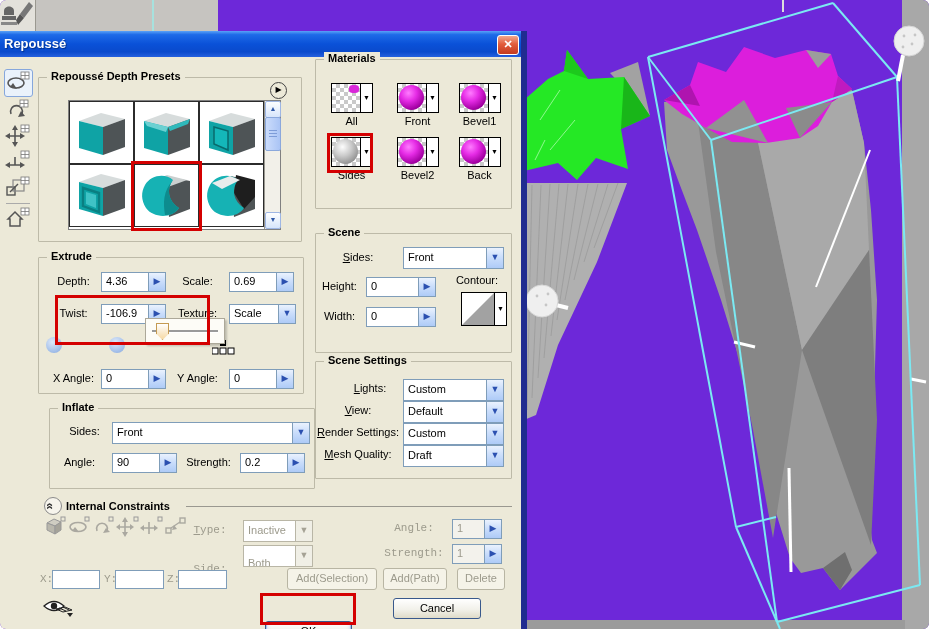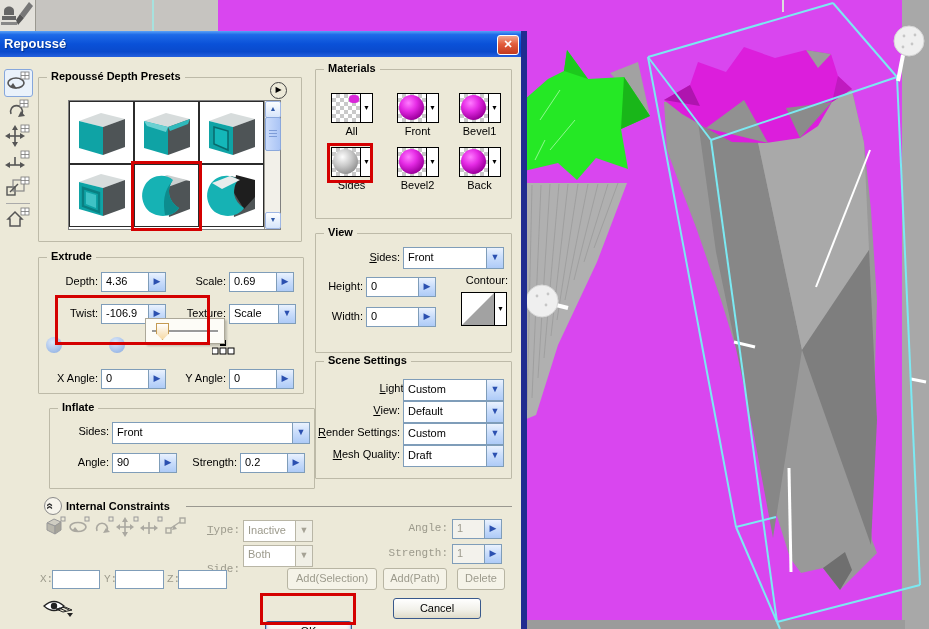--- a/index.html
+++ b/index.html
@@ -1,17 +1,17 @@
 <!DOCTYPE html>
 <html><head>
 <meta charset="utf-8">
 <style>
   html,body{margin:0;padding:0;background:#fff;}
-  #app{position:relative;width:929px;height:629px;overflow:hidden;background:#d946ef;
-       font-family:"Liberation Sans",sans-serif;font-size:11px;color:#000;}
+  #app{position:relative;width:929px;height:629px;overflow:hidden;background:#6d28d9;
+       font-family:"Liberation Sans",sans-serif;font-size:11px;color:#000;border-radius:6px;}
   .abs{position:absolute;}
   
   .ps-toolbar{left:0;top:0;width:35px;height:31px;background:#E3E1DB;border-right:1px solid #9a9890;}
   .strip-gray{left:36px;top:0;width:182px;height:31px;background:#C6C4C0;}
   .cyan-line{left:152px;top:0;width:2px;height:31px;background:#A7E2DE;}
   .strip-right{left:902px;top:0;width:27px;height:629px;background:#A8A8A8;}
   .strip-bottom{left:524px;top:620px;width:381px;height:9px;background:#9B9B9B;}
   
   #dialog{left:0;top:31px;width:521px;height:598px;background:#ECE9D8;
           border-right:6px solid #202C90;}
@@ -20,21 +20,21 @@
   .titlebar-text{left:4px;top:5px;color:#fff;font-size:13px;font-weight:bold;
      text-shadow:1px 1px 1px #00318C;}
   .close-btn{left:497px;top:4px;width:20px;height:18px;border:1px solid #fff;border-radius:3px;
      background:linear-gradient(180deg,#F1A78E,#E25D3D 45%,#C33A1F);color:#fff;font-weight:bold;
      font-size:11px;text-align:center;line-height:17px;}
   
   .group{border:1px solid #BDBAA8;border-radius:1px;}
   .gtitle{position:absolute;top:-8px;left:8px;background:#ECE9D8;padding:0 4px;
           font-weight:bold;font-size:11px;white-space:nowrap;}
   .lbl{position:absolute;font-size:11px;white-space:nowrap;}
-  .r{text-align:right;}
+  .r{text-align:center;}
   .mnem::first-letter{text-decoration:underline;}
   .dis{color:#9C9A8C;font-family:Liberation Mono, monospace;}
   
   .spin,.combo{position:absolute;height:18px;background:#fff;border:1px solid #7F9DB9;display:flex;}
   .fval{flex:1;font-size:11px;padding:2px 0 0 4px;overflow:hidden;white-space:nowrap;}
   .fbtn{width:16px;background:linear-gradient(180deg,#EAF2FE,#CBDEFB 45%,#AECBF7);
         border-left:1px solid #7F9DB9;text-align:center;color:#2B50B0;}
   .fbtn .a{display:block;font-size:9px;line-height:16px;}
   .combo.big{height:20px;}
   .dis-combo{border-color:#B9B6A6;}
@@ -320,21 +320,21 @@
         <div class="sthumb">
           <div class="grip" style="top:12px"></div>
               <div class="grip" style="top:15px"></div>
               <div class="grip" style="top:18px"></div>
             </div>
         <div class="sarw" style="bottom:0">▼</div>
       </div>
     </div>
   </div>
 
-  <div class="abs group" style="left:315px;top:38px;width:195px;height:148px">
+  <div class="abs group" style="left:315px;top:28px;width:195px;height:148px">
     <div class="gtitle">Materials</div>
     <div class="swatchrow" style="left:15px;top:23px">
       <div class="sw checker">
             <div class="abs" style="right:1px;top:1px;width:10px;height:8px;background:#D928D9;border-radius:40%"></div>
           </div>
           <div class="swarw">▼</div>
         </div>
     <div class="swatchrow" style="left:81px;top:23px">
       <div class="sw checker">
             <div class="sphere mag"></div>
@@ -454,21 +454,21 @@
     <div class="lbl r" style="left:130px;top:47px;width:57px">Strength:</div>
     <div class="spin" style="left:190px;top:44px;width:63px">
       <span class="fval">0.2</span>
           <span class="fbtn">
             <span class="a">▶</span>
           </span>
         </div>
   </div>
 
   <div class="abs group" style="left:315px;top:202px;width:195px;height:118px">
-    <div class="gtitle">View</div>
+    <div class="gtitle">Scene</div>
     <div class="lbl r mnem" style="left:0;top:17px;width:84px">Sides:</div>
     <div class="combo big" style="left:87px;top:13px;width:99px">
       <span class="fval" style="padding-top:3px">Front</span>
           <span class="fbtn">
             <span class="a" style="line-height:18px">▼</span>
           </span>
         </div>
     <div class="lbl r" style="left:0;top:46px;width:47px">Height:</div>
     <div class="spin" style="left:50px;top:43px;width:68px">
       <span class="fval">0</span>
@@ -582,21 +582,21 @@
       </div>
   <div class="lbl r dis" style="left:380px;top:491px;width:68px">Angle:</div>
   <div class="spin dis-spin" style="left:452px;top:488px;width:48px">
     <span class="fval">1</span>
         <span class="fbtn">
           <span class="a">▶</span>
         </span>
       </div>
   <div class="lbl r mnem dis" style="left:180px;top:532px;width:60px">Side:</div>
   <div class="combo big dis-combo" style="left:243px;top:514px;width:68px">
-    <span class="fval" style="padding-top:2px">Both</span>
+    <span class="fval" style="padding-top:11px">Both</span>
         <span class="fbtn">
           <span class="a" style="line-height:18px">▼</span>
         </span>
       </div>
   <div class="lbl r dis" style="left:380px;top:516px;width:68px">Strength:</div>
   <div class="spin dis-spin" style="left:452px;top:513px;width:48px">
     <span class="fval">1</span>
         <span class="fbtn">
           <span class="a">▶</span>
         </span>

